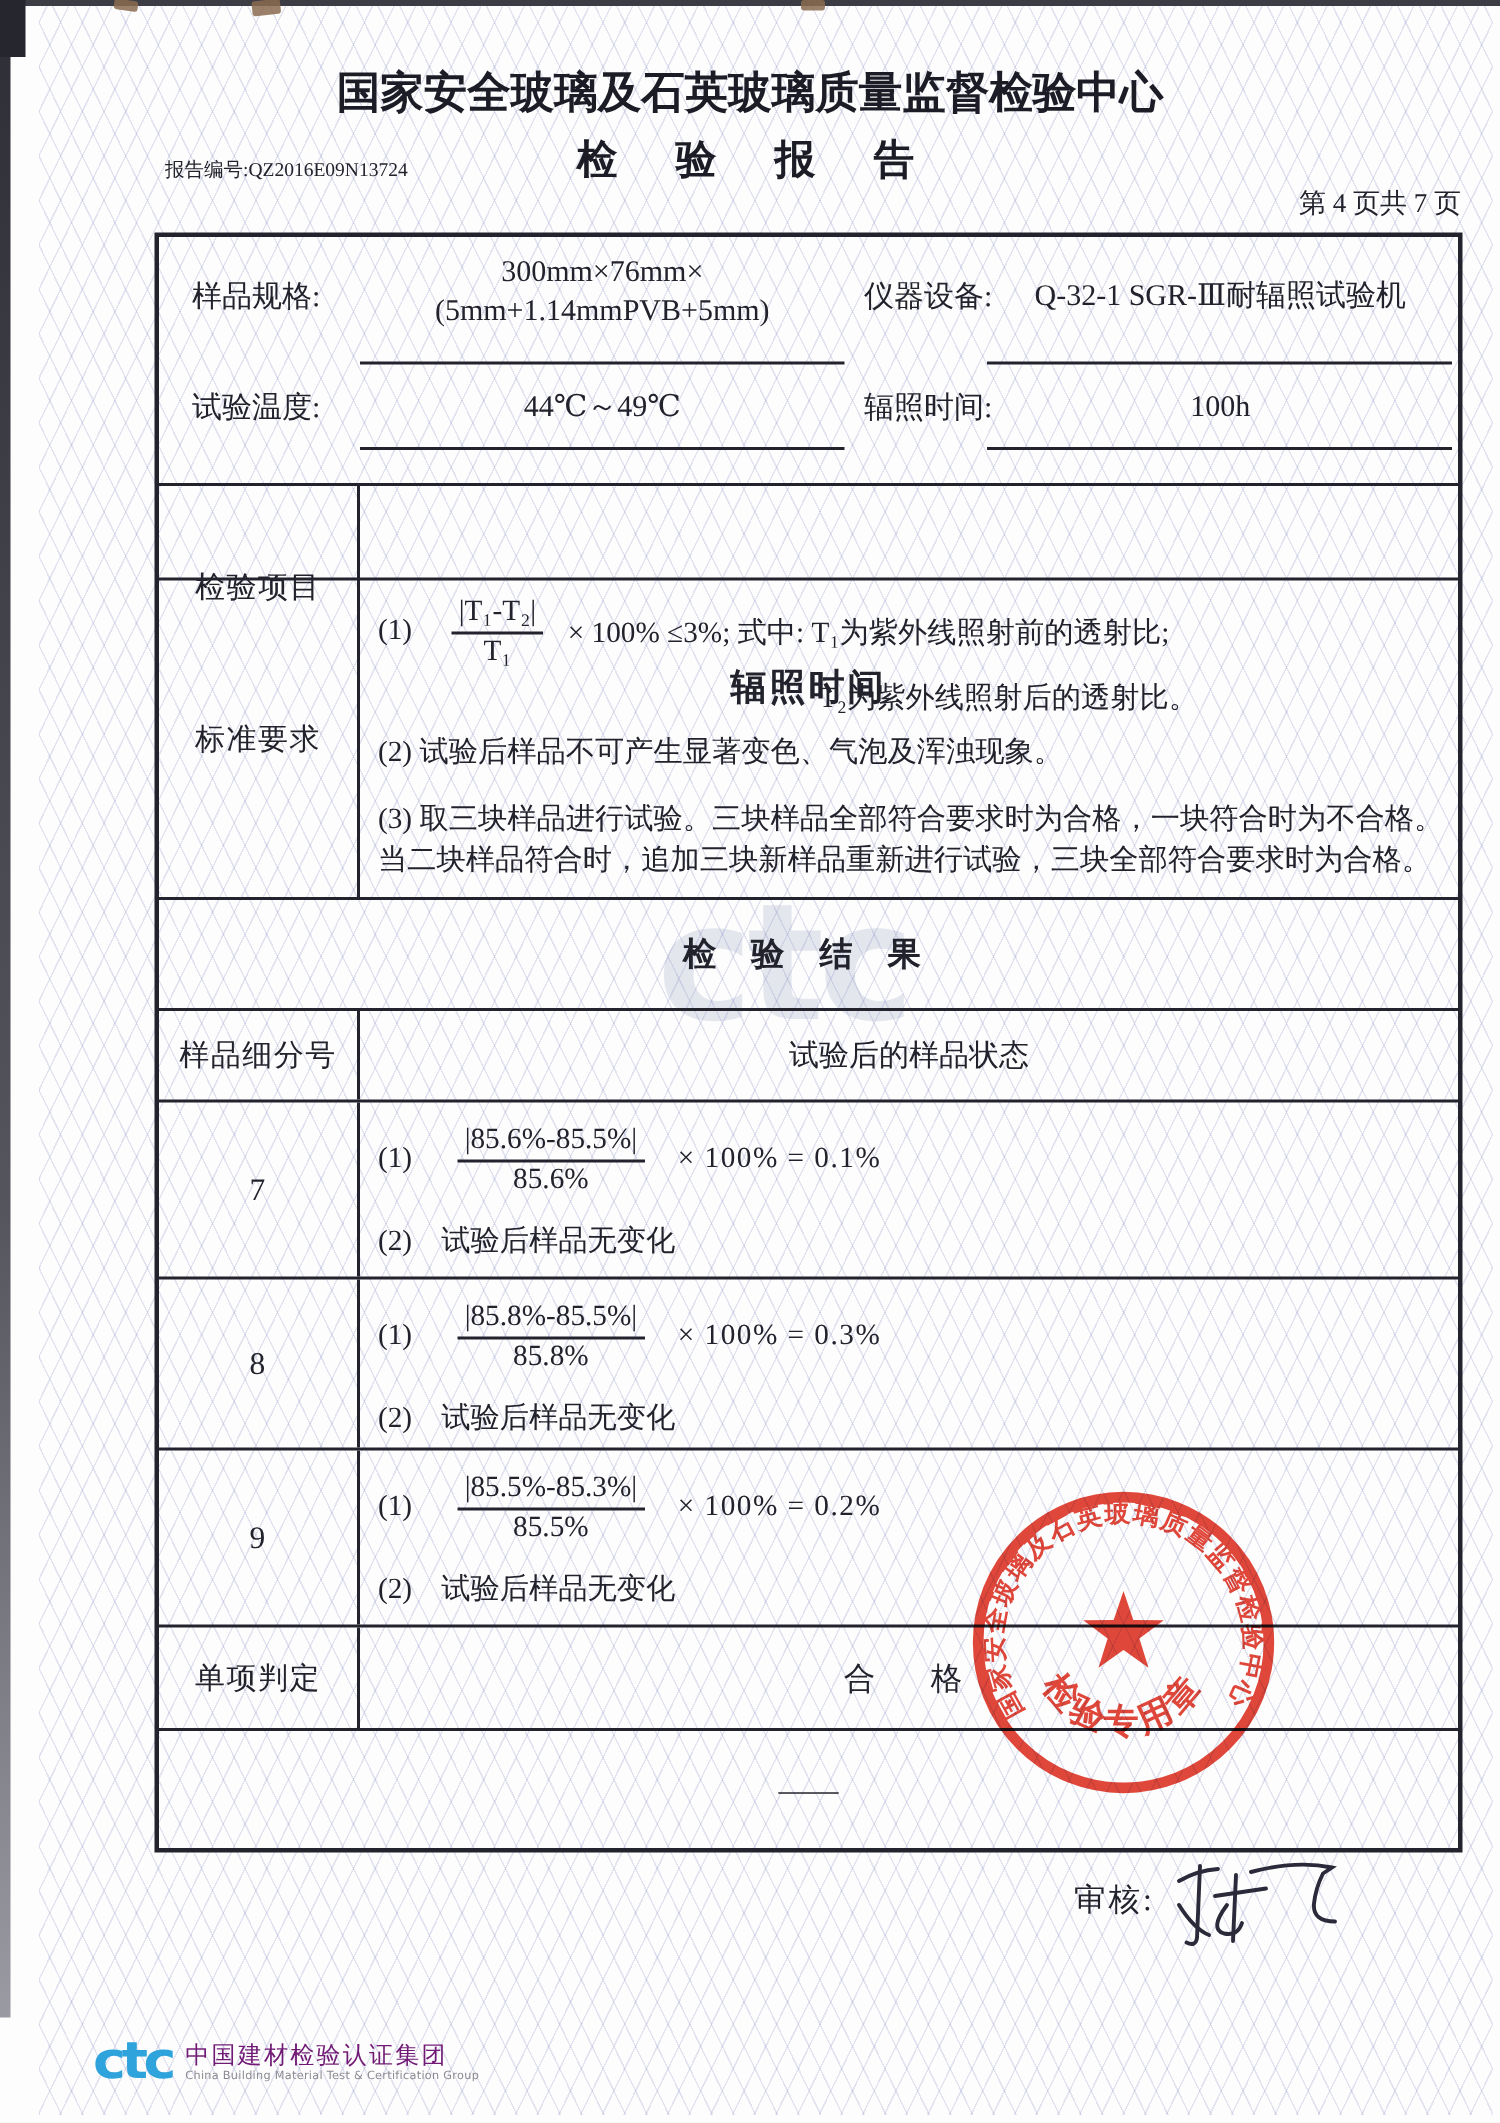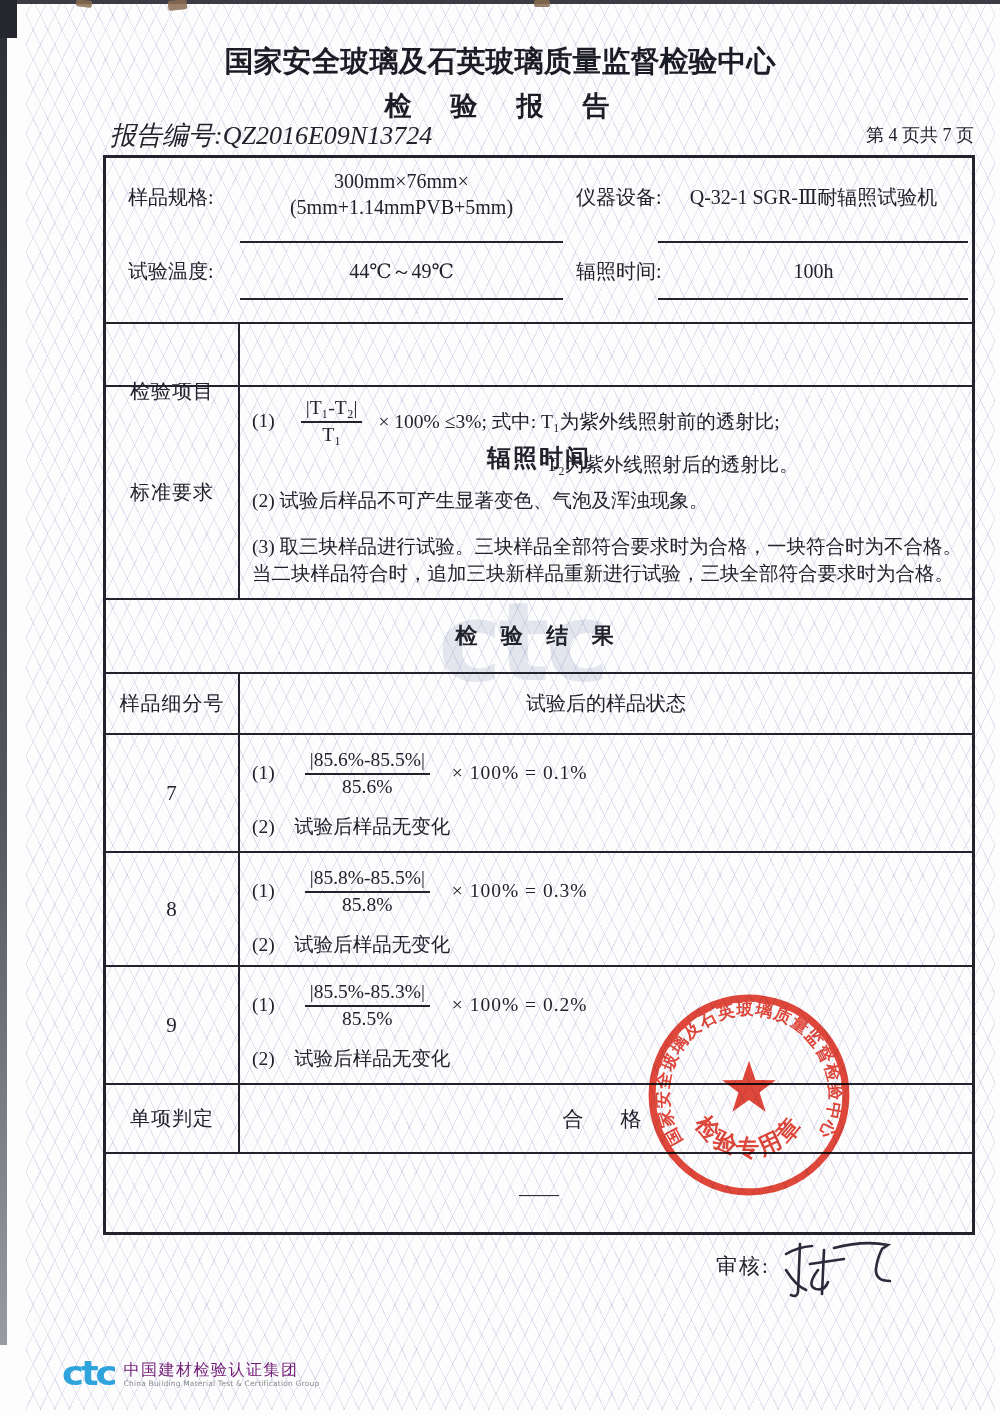--- a/index.html
+++ b/index.html
@@ -26,21 +26,21 @@
 
   .header-area *{white-space:nowrap;}
   .org-title{
     position:absolute; left:0; top:42px; width:100%; text-align:center;
     font-size:29px; font-weight:bold; letter-spacing:0px; color:#1c1c26;
   }
   .doc-title{
     position:absolute; left:0; top:88px; width:100%; text-align:center;
     font-size:27px; font-weight:bold; letter-spacing:6px; color:#1c1c26;
   }
-  .report-no{position:absolute; left:110px; top:118px; font-size:26px;font-style:italic;}
+  .report-no{position:absolute; left:110px; top:104px; font-size:13px;}
   .page-info{position:absolute; right:26px; top:123px; font-size:18px;}
 
   
   .rtable{
     position:absolute; left:103px; top:155px; width:872px; height:1080px;
     border:3px solid #23232e; box-sizing:border-box;
   }
   .row{position:relative; display:flex; box-sizing:border-box; border-top:2px solid #23232e;}
   .cell-label{
     width:134px; flex:0 0 134px; border-right:2px solid #23232e; box-sizing:border-box;

